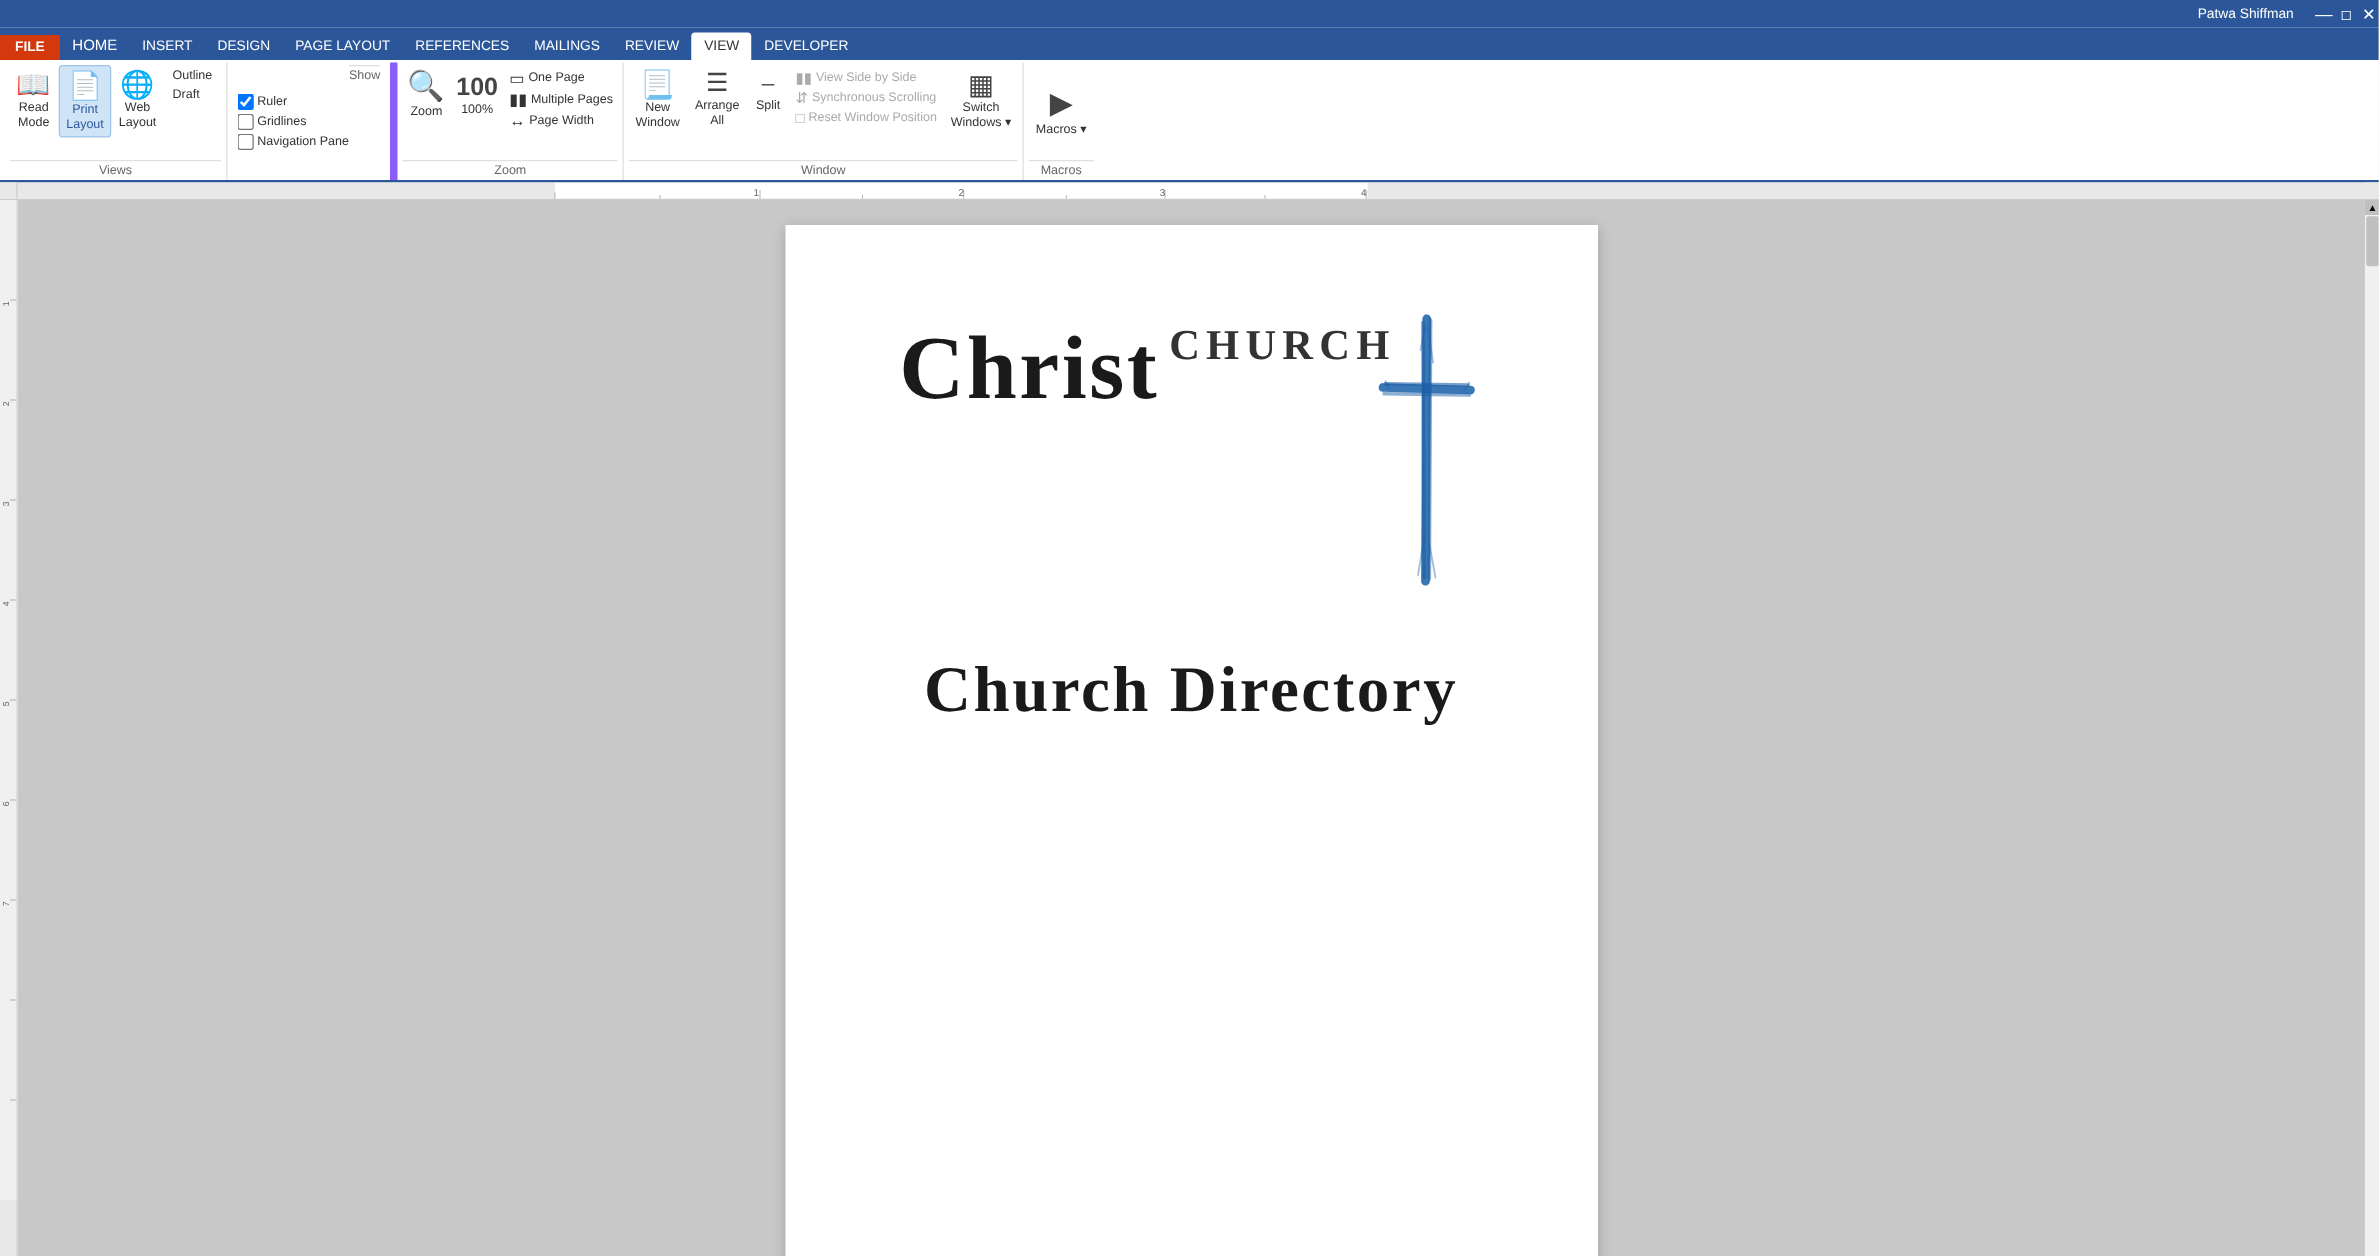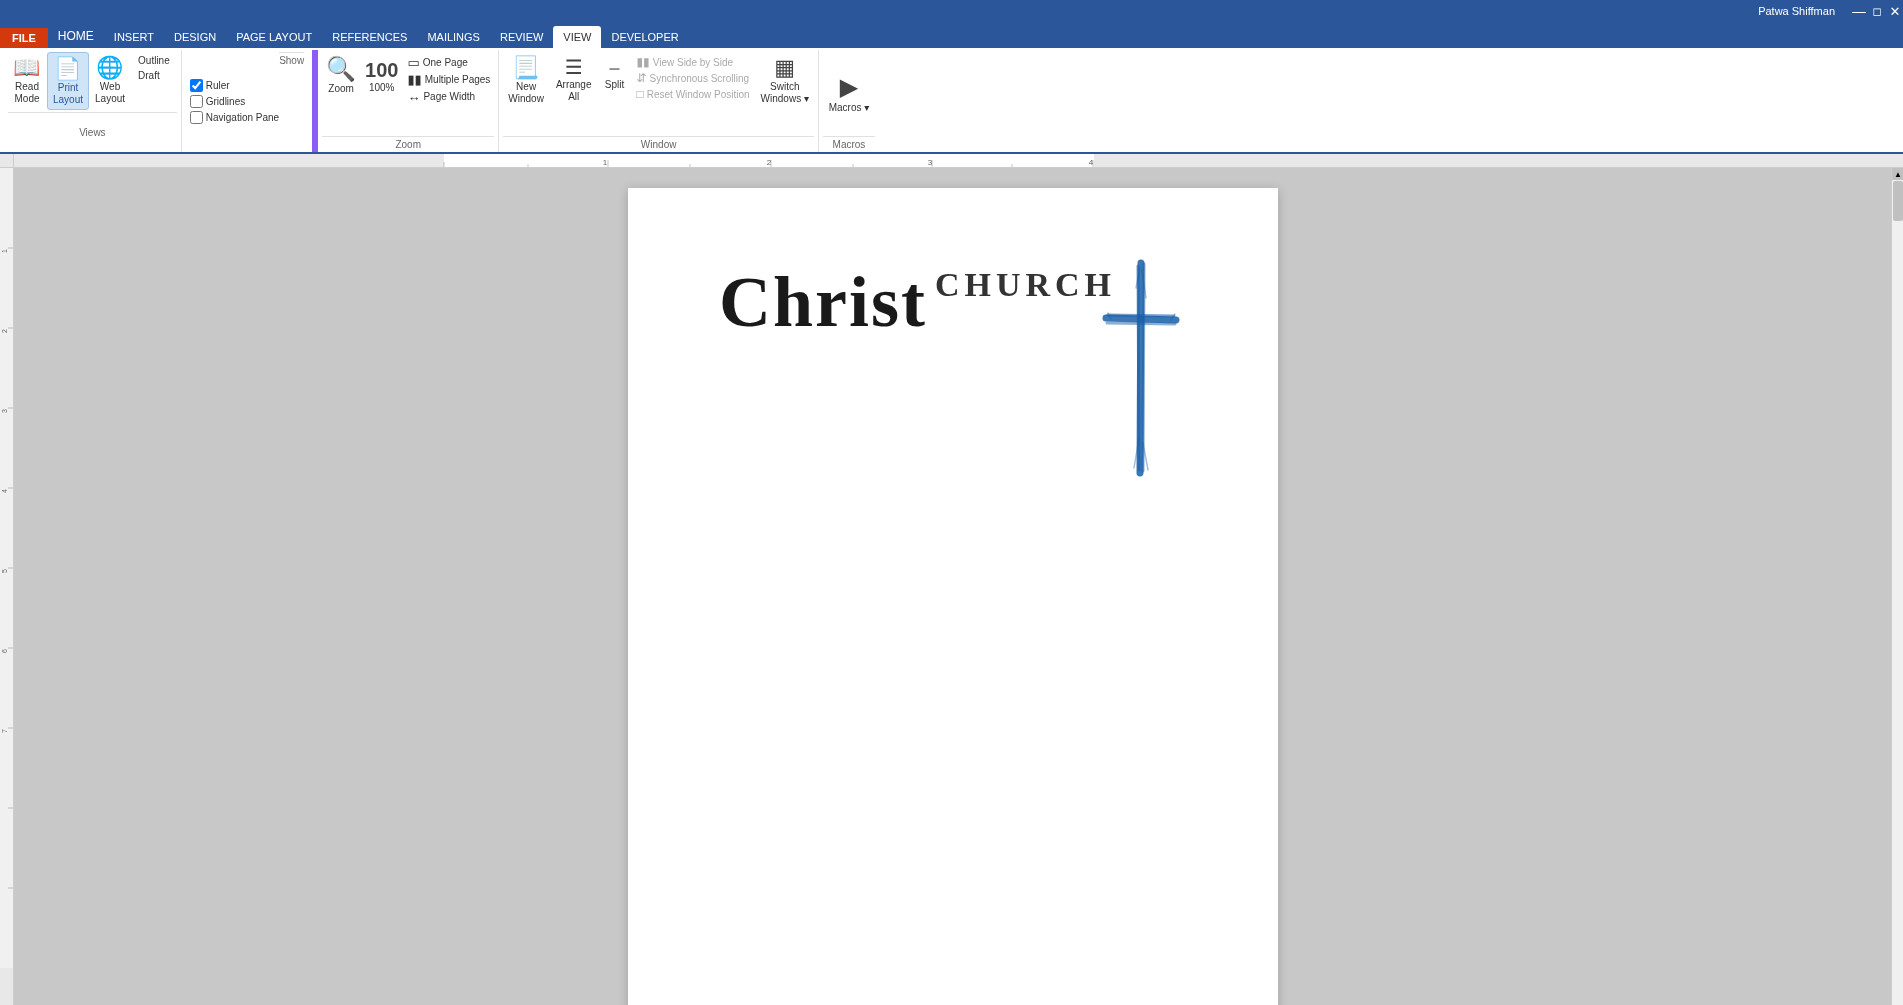--- a/index.html
+++ b/index.html
@@ -58,21 +58,21 @@
       <div class="ribbon-btn" style="min-width:38px;">
         <div style="font-size:22px; color:#444;">🌐</div>
         <div style="font-size:10px; white-space:pre-line; text-align:center; line-height:1.2;">Web
 Layout</div>
       </div>
       <div style="display:flex; flex-direction:column; justify-content:center; gap:2px; padding:2px 4px;">
         <div style="font-size:10px; color:#333; cursor:pointer; padding:1px 3px; border-radius:2px;">Outline</div>
         <div style="font-size:10px; color:#333; cursor:pointer; padding:1px 3px; border-radius:2px;">Draft</div>
       </div>
     </div>
-    <div style="font-size:10px; color:#666; text-align:center; padding:14px 0; border-top:1px solid #e0e0e0; margin-top:2px;">Views</div>
+    <div style="font-size:10px; color:#666; text-align:center; padding:2px 0; border-top:1px solid #e0e0e0; margin-top:18px;">Views</div>
   </div>
 
   <div style="display:flex; flex-direction:row; border-right:6px solid #8b5cf6; padding:0 8px;">
     <div style="display:flex; flex-direction:column; justify-content:center; gap:3px; flex:1; padding:4px 0;">
       <label style="display:flex; align-items:center; gap:3px; font-size:10px; color:#333; cursor:pointer;">
         <input type="checkbox" checked="" style="margin: 0px;">
         <span>Ruler</span>
       </label>
       <label style="display:flex; align-items:center; gap:3px; font-size:10px; color:#333; cursor:pointer;">
         <input type="checkbox" style="margin: 0px;">
@@ -252,20 +252,21 @@
                 <line x1="43" y1="180" x2="38" y2="210" stroke-width="1.5" opacity="0.4"></line>
                 <line x1="47" y1="185" x2="52" y2="212" stroke-width="1.5" opacity="0.4"></line>
                 <line x1="15" y1="61" x2="12" y2="55" stroke-width="1.5" opacity="0.4"></line>
                 <line x1="75" y1="62" x2="79" y2="56" stroke-width="1.5" opacity="0.4"></line>
               </g>
             </svg>
           </div>
         </div>
       </div>
 
+      <div style="font-size:52px; font-weight:900; color:#1a1a1a; font-family:'Times New Roman',Georgia,serif; margin-top:50px; letter-spacing:2px;">Church Directory</div>
 
     </div>
   </div>
 
   <div style="width:12px; background:#f0f0f0; border-left:1px solid #ccc; display:flex; flex-direction:column;">
     <div style="width:12px; height:12px; background:#c0c0c0; display:flex; align-items:center; justify-content:center; cursor:pointer; font-size:8px;">▲</div>
     <div style="flex:1; background:#f0f0f0;">
       <div style="width:10px; height:40px; background:#c0c0c0; margin:1px; border-radius:2px;"></div>
     </div>
     <div style="width:12px; height:12px; background:#c0c0c0; display:flex; align-items:center; justify-content:center; cursor:pointer; font-size:8px;">▼</div>

